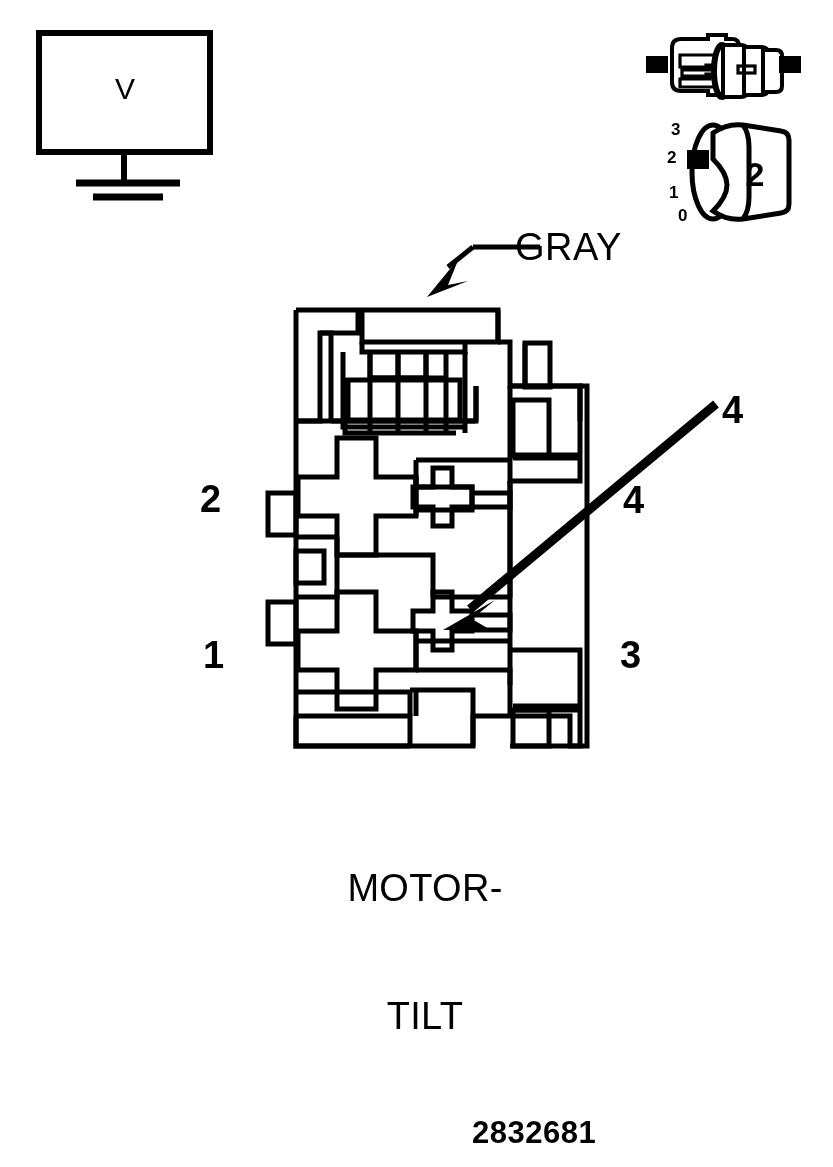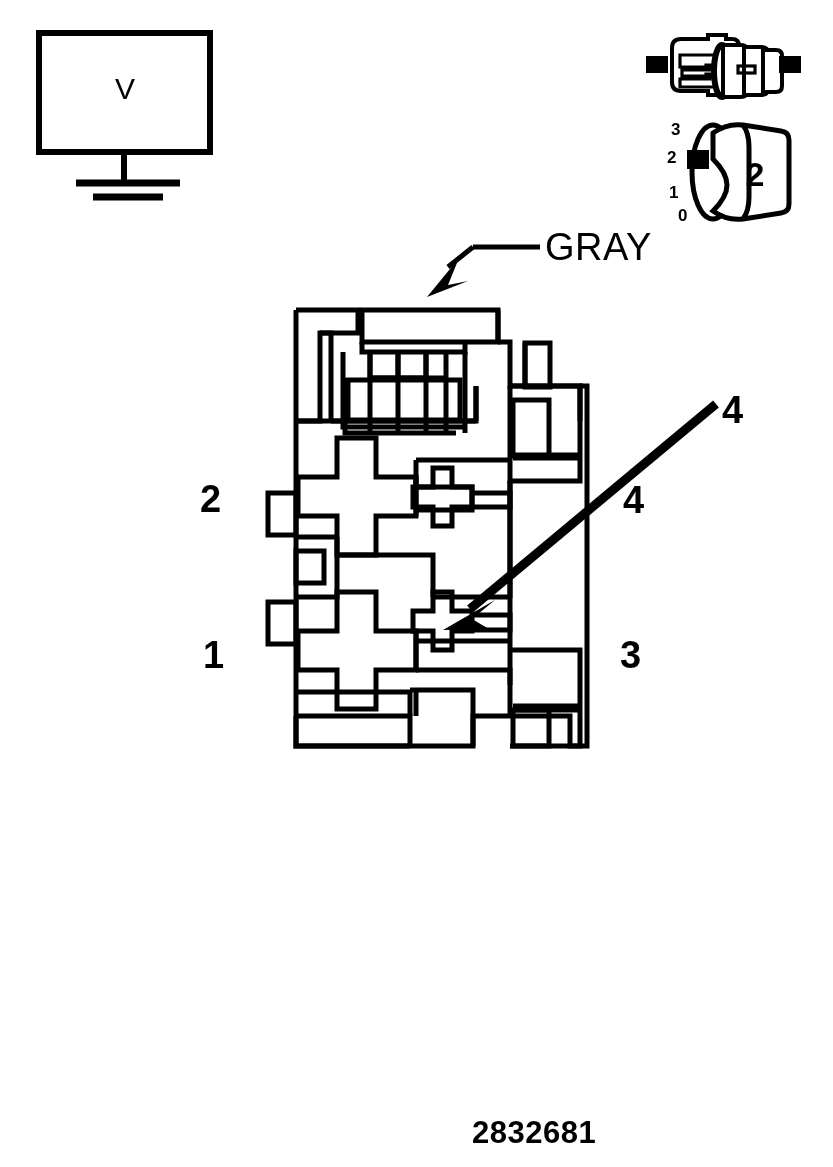--- a/index.html
+++ b/index.html
@@ -36,21 +36,21 @@
     user-select: none;
   }
   .lbl-meter-v {
     left: 0px;
     top: 74px;
     width: 250px;
     text-align: center;
     font-size: 30px;
   }
   .lbl-gray {
-    left: 545px;
+    left: 515px;
     top: 228px;
     font-size: 38px;
     letter-spacing: 0.5px;
   }
   .lbl-pin2 {
     left: 200px;
     top: 480px;
     font-size: 38px;
     font-weight: bold;
   }
@@ -289,20 +289,22 @@
 
   <div class="lbl lbl-pin1">1</div>
 
   <div class="lbl lbl-pin4b">4</div>
 
   <div class="lbl lbl-pin4a">4</div>
 
   <div class="lbl lbl-pin3">3</div>
 
   <div class="lbl lbl-component">
+    <div>MOTOR-</div>
+    <div>TILT</div>
   </div>
 
   <div class="lbl lbl-partnum">2832681</div>
 
   <div class="lbl lbl-dial-value">2</div>
 
   <div class="dial-tick dial-tick-3">3</div>
   <div class="dial-tick dial-tick-2">2</div>
   <div class="dial-tick dial-tick-1">1</div>
   <div class="dial-tick dial-tick-0">0</div>

